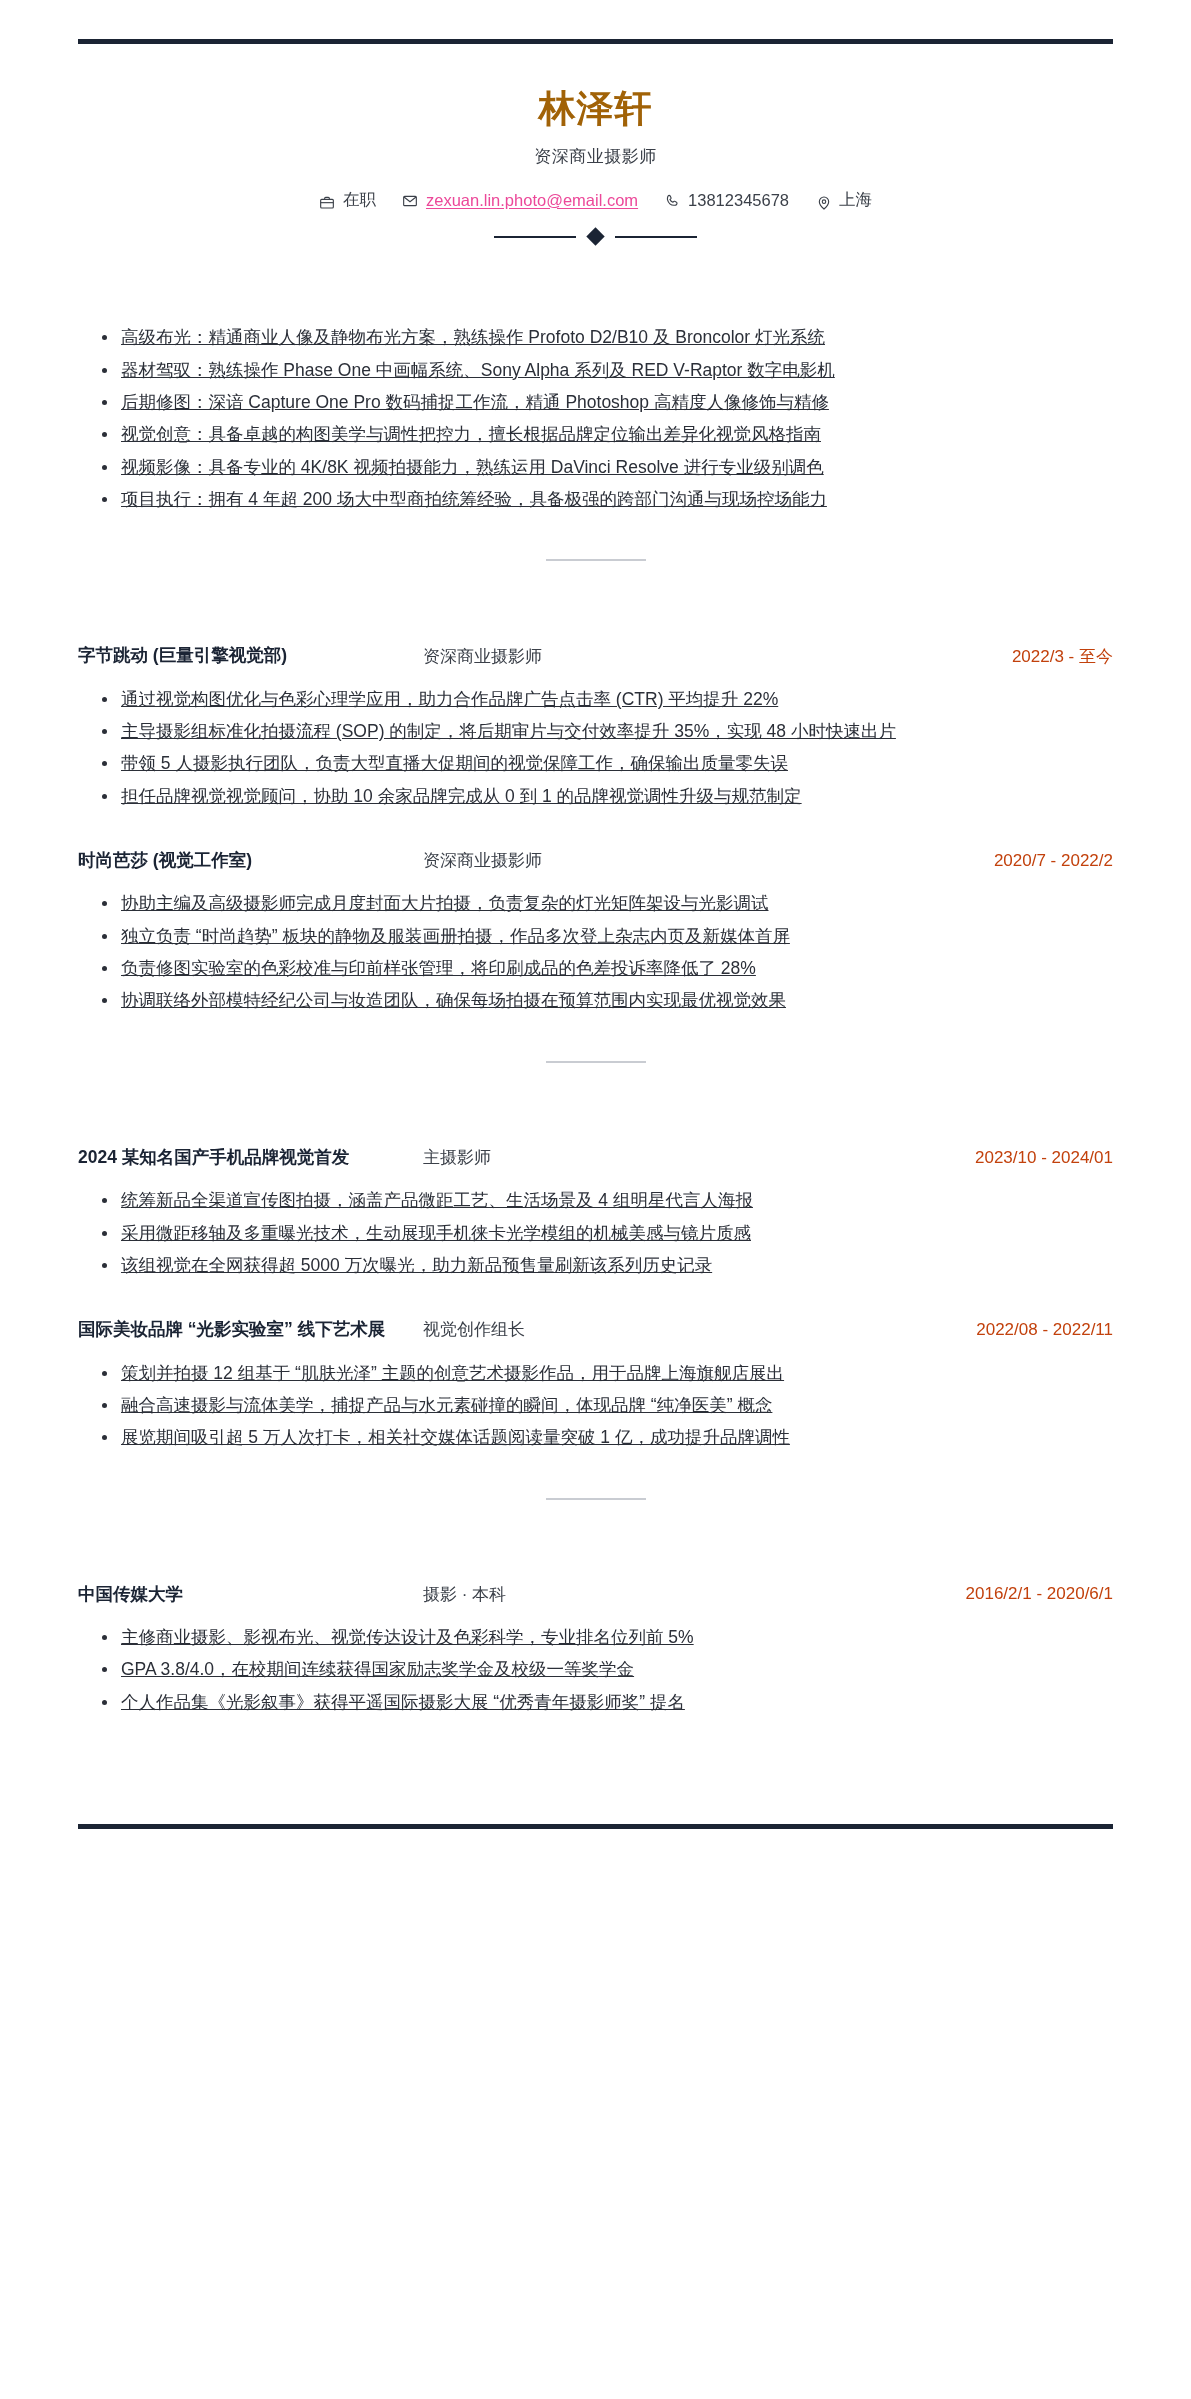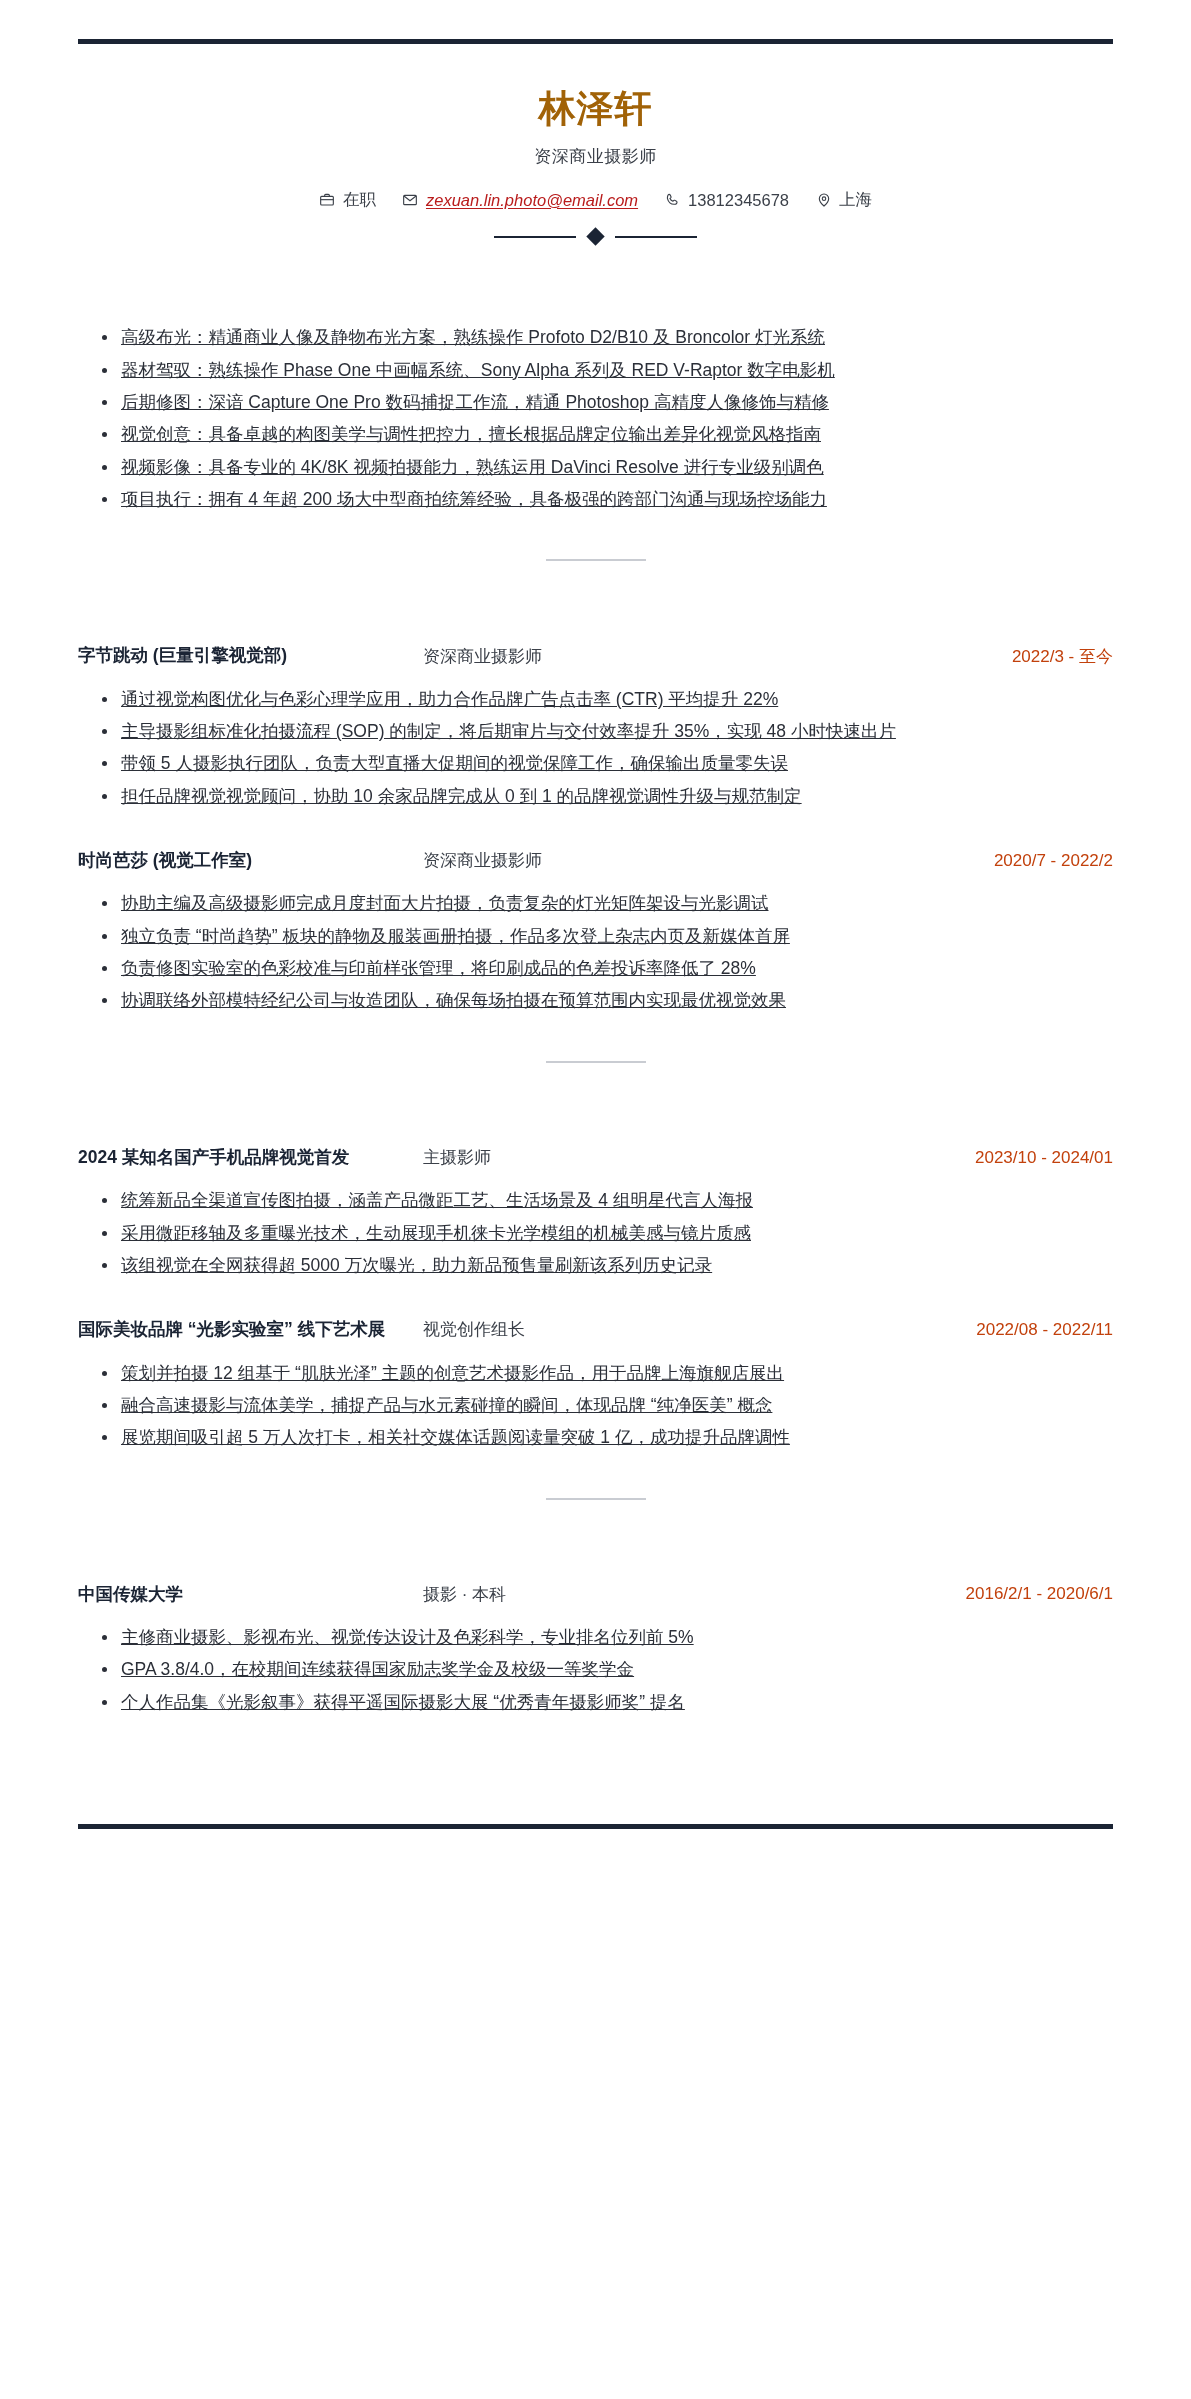--- a/index.html
+++ b/index.html
@@ -53,38 +53,37 @@
     display: flex;
     justify-content: center;
     align-items: center;
     gap: 26px;
     font-size: 16.5px;
     color: #3b4049;
     flex-wrap: wrap;
   }
   .contact-item {
     display: inline-flex;
-    align-items: center;
+    align-items: flex-end;
     gap: 7px;
     white-space: nowrap;
   }
   .contact-item .ci-icon {
     display: inline-flex;
     width: 17px;
     height: 17px;
     align-items: center;
     justify-content: center;
     color: #3b4049;
   }
   .contact-item .ci-icon svg { display: block; }
   .contact-link {
-    color: #b91c1c;
+    color: #ec4899;
     text-decoration: underline;
     text-underline-offset: 2px;
-    font-style: italic;
   }
 
   .diamond-divider {
     margin: 19px auto 0 auto;
     width: 230px;
     display: flex;
     align-items: center;
     justify-content: center;
     gap: 13px;
   }

